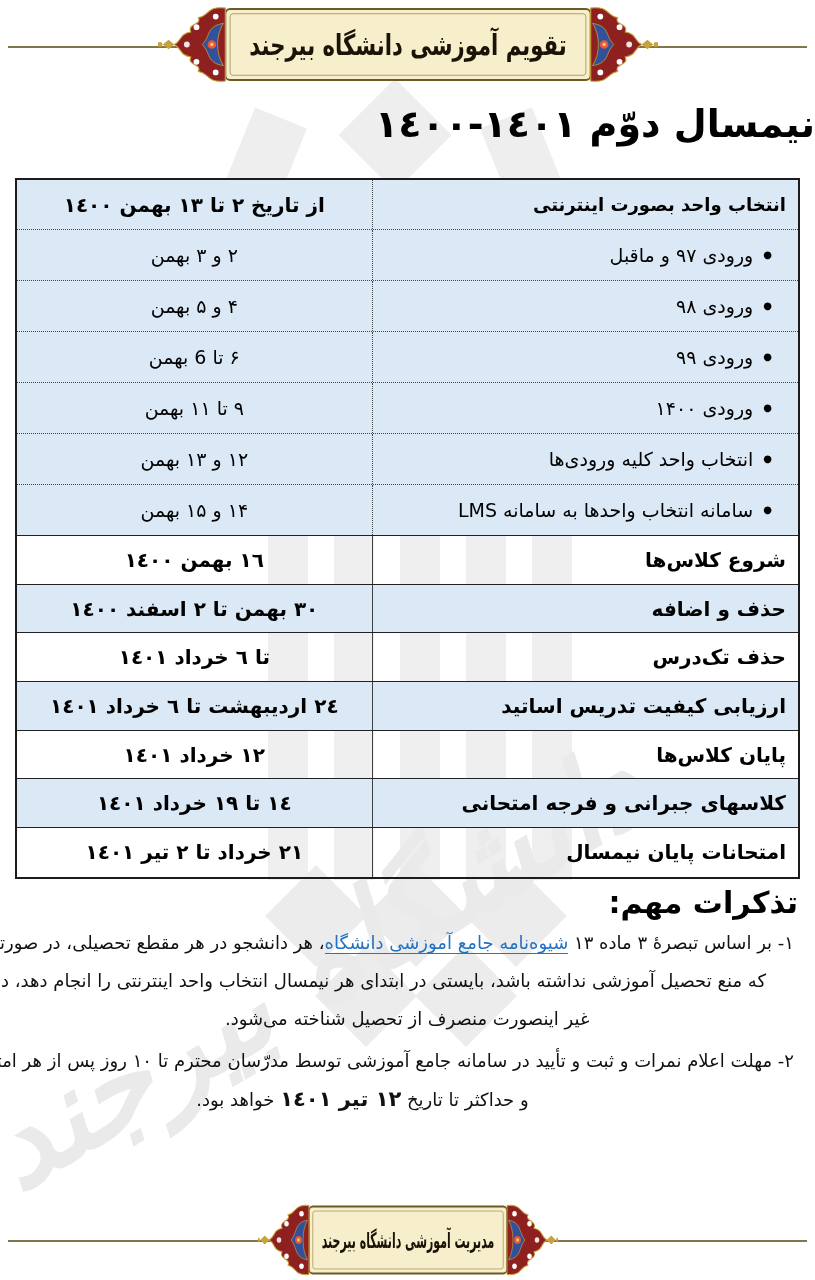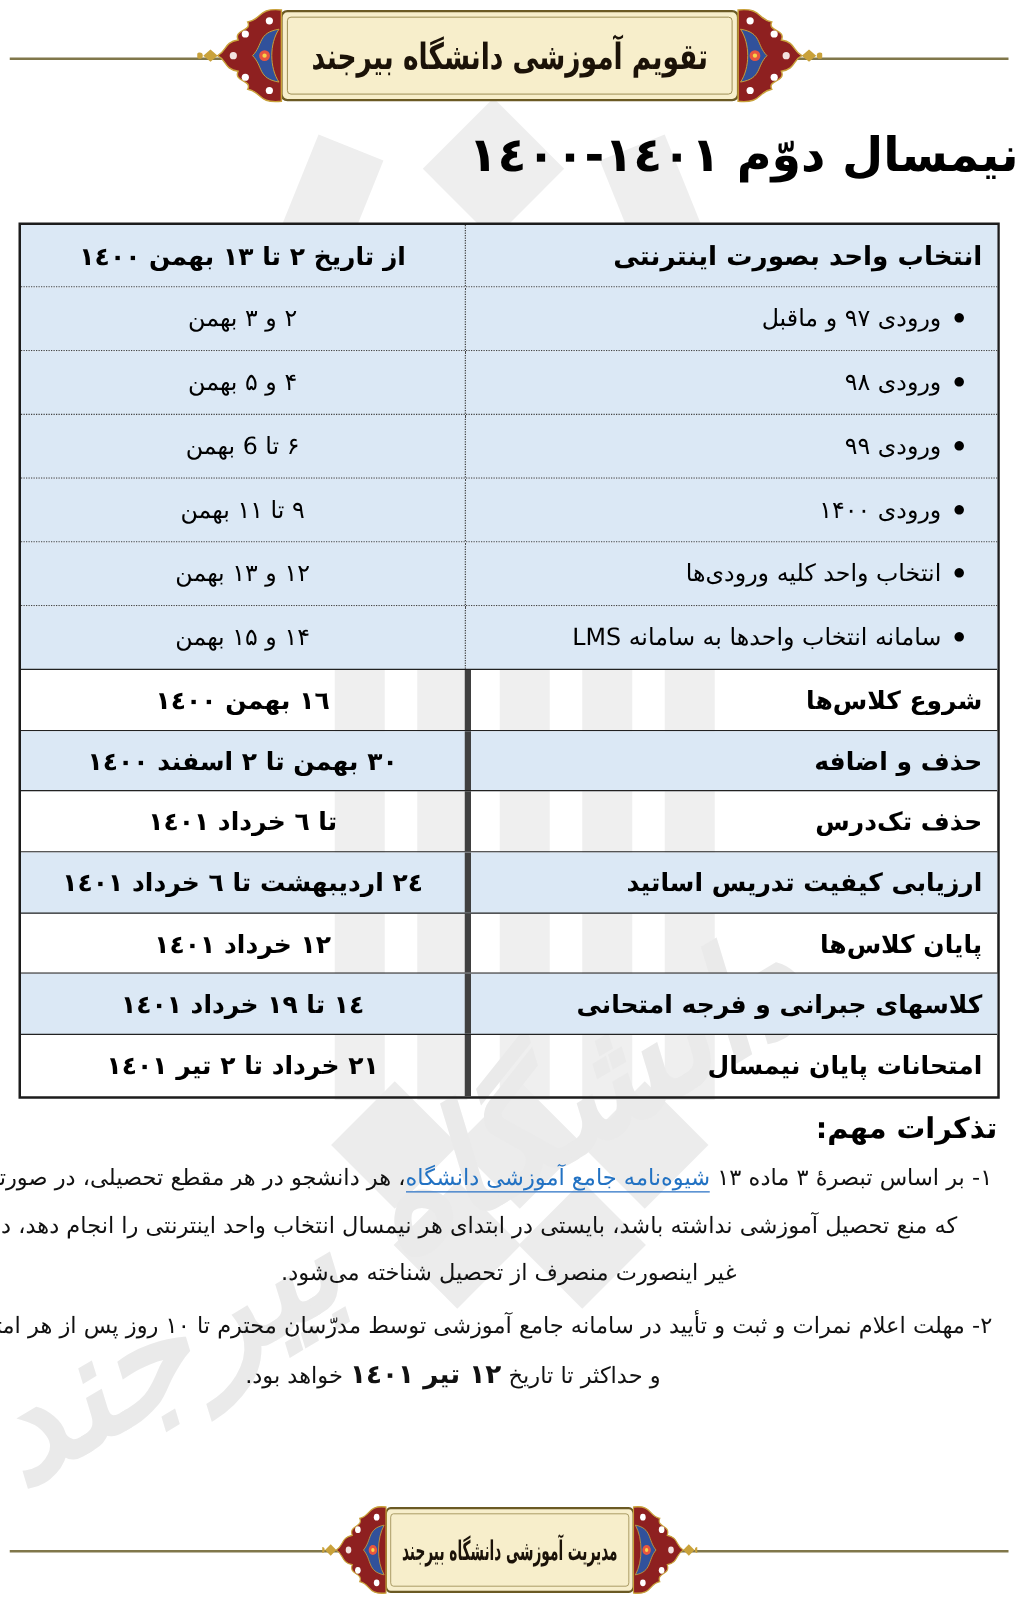--- a/index.html
+++ b/index.html
@@ -44,36 +44,36 @@
     position:absolute; top:178px; left:15px; width:785px; z-index:2;
     border:2px solid #1c1c1c; direction:rtl; background:transparent;
   }
   .row { display:grid; grid-template-columns:54.6% 45.4%; }
   .row .label, .row .value { display:flex; align-items:center; overflow:hidden; white-space:nowrap; }
   .row .label { justify-content:flex-start; padding-right:12px; }
   .row .value { justify-content:center; padding:0 6px; }
   .blue { background:#dbe8f5; }
   .white { background:transparent; }
   .r-head { height:50px; }
-  .r-head .label { font-size:21px; font-weight:bold; }
+  .r-head .label { font-size:18px; font-weight:bold; }
   .r-head .value { font-size:20px; font-weight:bold; }
   .r-bullet { height:51px; }
   .r-bullet .label { font-size:19px; padding-right:26px; }
   .r-bullet .value { font-size:19px; }
   .r-sched { height:48.7px; }
   .r-sched .label { font-size:20px; font-weight:bold; }
   .r-sched .value { font-size:20px; font-weight:bold; }
   .dot-b { border-bottom:1px dotted #444; }
   .sol-b { border-bottom:1px solid #222; }
   .div-dot .label { border-left:1px dotted #444; }
-  .div-sol .label { border-left:5px solid #404040; }
+  .div-sol .label { border-left:1px solid #404040; }
   .bullet-ic { font-size:10px; margin-left:10px; line-height:1; }
   
   .notes { position:absolute; top:884px; left:15px; right:15px; z-index:2; direction:rtl; }
-  .notes-heading { font-size:23px; font-weight:bold; color:#000; padding-right:2px; height:40px; line-height:38px; }
+  .notes-heading { font-size:30px; font-weight:bold; color:#000; padding-right:2px; height:40px; line-height:38px; }
   .note-line { font-size:18px; color:#111; height:38px; line-height:38px; white-space:nowrap; overflow:visible; }
   .indent-1 { padding-right:6px; }
   .indent-2 { padding-right:34px; }
   .center-shift-left { text-align:left; padding-left:210px; }
   .center-shift-right { text-align:center; padding-right:0; padding-left:0; transform:translateX(-45px); }
   .doc-link { color:#2272c3; text-decoration:none; border-bottom:1.5px solid #2a72c5; cursor:pointer; }
   .bold-date { font-weight:bold; font-size:21px; }
 </style>
 </head>
 <body>

